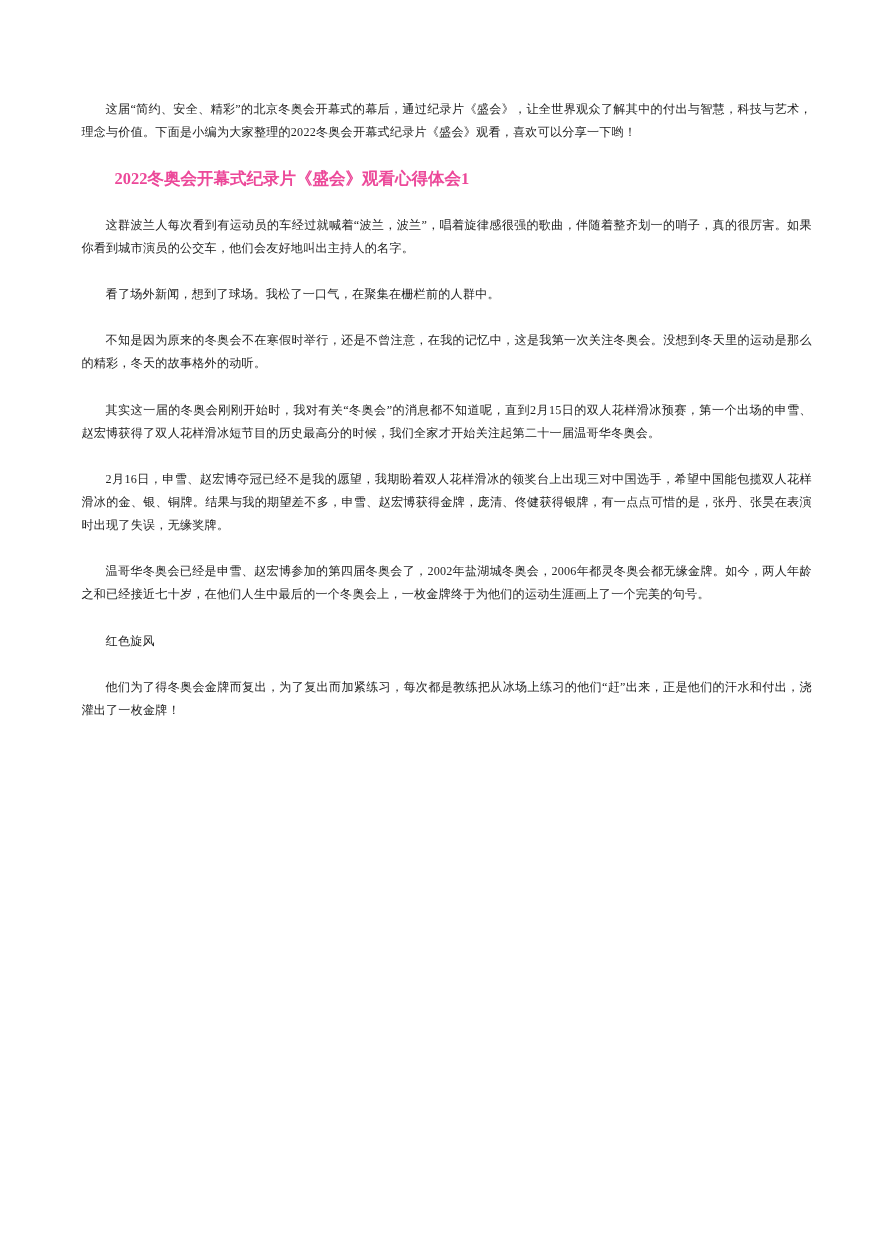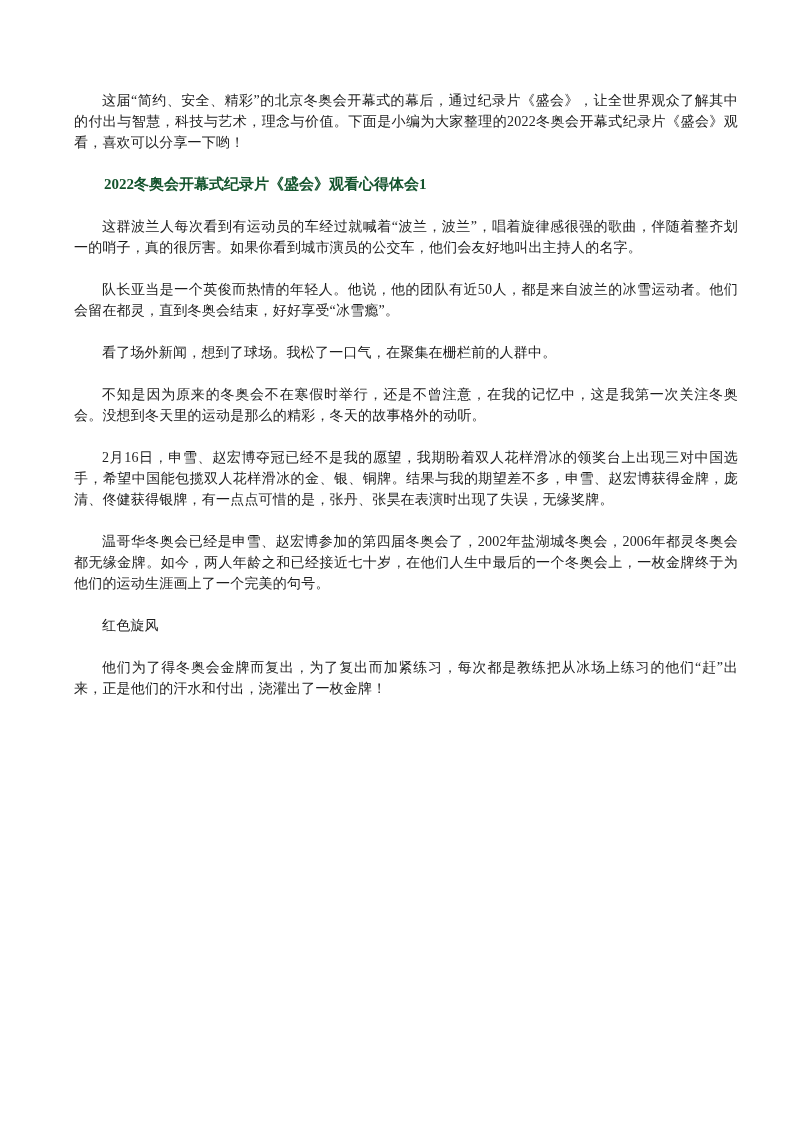--- a/index.html
+++ b/index.html
@@ -14,44 +14,44 @@
     overflow: hidden;
   }
   .page {
     box-sizing: border-box;
     width: 800px;
     height: 1132px;
     padding: 90px 62px 40px 74px;
     background: #ffffff;
   }
   .para {
-    font-size: 14px;
+    font-size: 11px;
     line-height: 21px;
     color: #1d1d1d;
     margin: 0 0 21px 0;
     text-indent: 2em;
     text-align: justify;
     letter-spacing: 0.2px;
   }
   .heading {
     font-size: 15px;
     line-height: 21px;
     font-weight: bold;
-    color: #14532d;
+    color: #ec4899;
     margin: 0 0 21px 0;
     text-indent: 2em;
   }
 </style>
 </head>
 <body>
 
 <div class="page">
   <p class="para">这届“简约、安全、精彩”的北京冬奥会开幕式的幕后，通过纪录片《盛会》，让全世界观众了解其中的付出与智慧，科技与艺术，理念与价值。下面是小编为大家整理的2022冬奥会开幕式纪录片《盛会》观看，喜欢可以分享一下哟！</p>
   <h2 class="heading">2022冬奥会开幕式纪录片《盛会》观看心得体会1</h2>
   <p class="para">这群波兰人每次看到有运动员的车经过就喊着“波兰，波兰”，唱着旋律感很强的歌曲，伴随着整齐划一的哨子，真的很厉害。如果你看到城市演员的公交车，他们会友好地叫出主持人的名字。</p>
-  <p class="para">队长亚当是一个英俊而热情的年轻人。他说，他的团队有近50人，都是来自波兰的冰雪运动者。他们会留在都灵，直到冬奥会结束，好好享受“冰雪瘾”。</p>
   <p class="para">看了场外新闻，想到了球场。我松了一口气，在聚集在栅栏前的人群中。</p>
   <p class="para">不知是因为原来的冬奥会不在寒假时举行，还是不曾注意，在我的记忆中，这是我第一次关注冬奥会。没想到冬天里的运动是那么的精彩，冬天的故事格外的动听。</p>
+  <p class="para">其实这一届的冬奥会刚刚开始时，我对有关“冬奥会”的消息都不知道呢，直到2月15日的双人花样滑冰预赛，第一个出场的申雪、赵宏博获得了双人花样滑冰短节目的历史最高分的时候，我们全家才开始关注起第二十一届温哥华冬奥会。</p>
   <p class="para">2月16日，申雪、赵宏博夺冠已经不是我的愿望，我期盼着双人花样滑冰的领奖台上出现三对中国选手，希望中国能包揽双人花样滑冰的金、银、铜牌。结果与我的期望差不多，申雪、赵宏博获得金牌，庞清、佟健获得银牌，有一点点可惜的是，张丹、张昊在表演时出现了失误，无缘奖牌。</p>
   <p class="para">温哥华冬奥会已经是申雪、赵宏博参加的第四届冬奥会了，2002年盐湖城冬奥会，2006年都灵冬奥会都无缘金牌。如今，两人年龄之和已经接近七十岁，在他们人生中最后的一个冬奥会上，一枚金牌终于为他们的运动生涯画上了一个完美的句号。</p>
   <p class="para">红色旋风</p>
   <p class="para">他们为了得冬奥会金牌而复出，为了复出而加紧练习，每次都是教练把从冰场上练习的他们“赶”出来，正是他们的汗水和付出，浇灌出了一枚金牌！</p>
 </div>
 
 </body></html>

